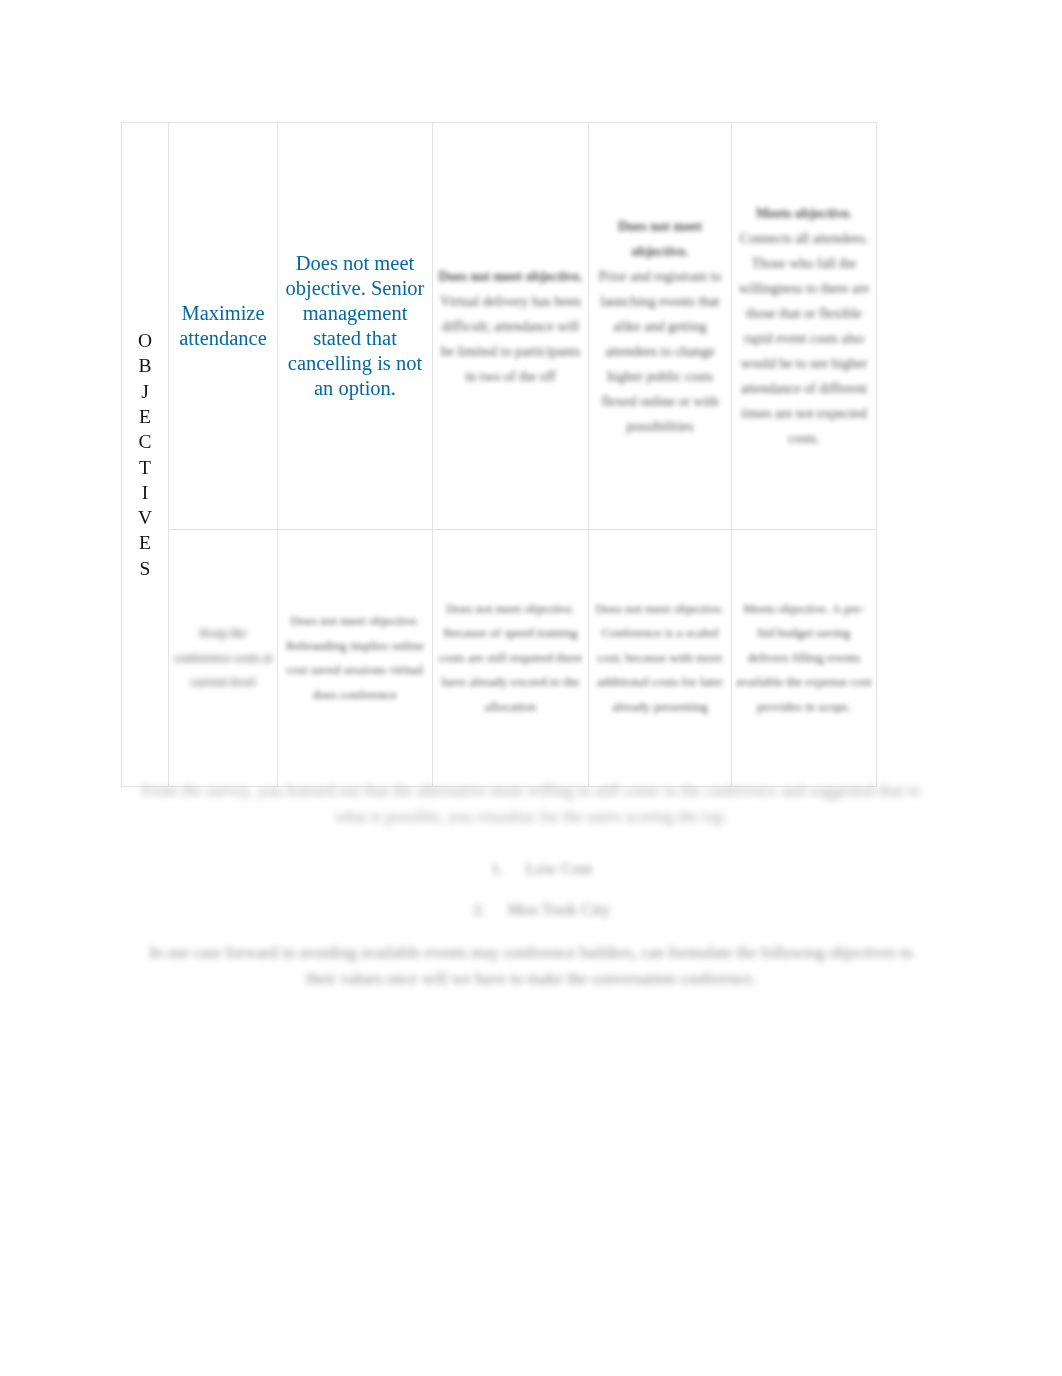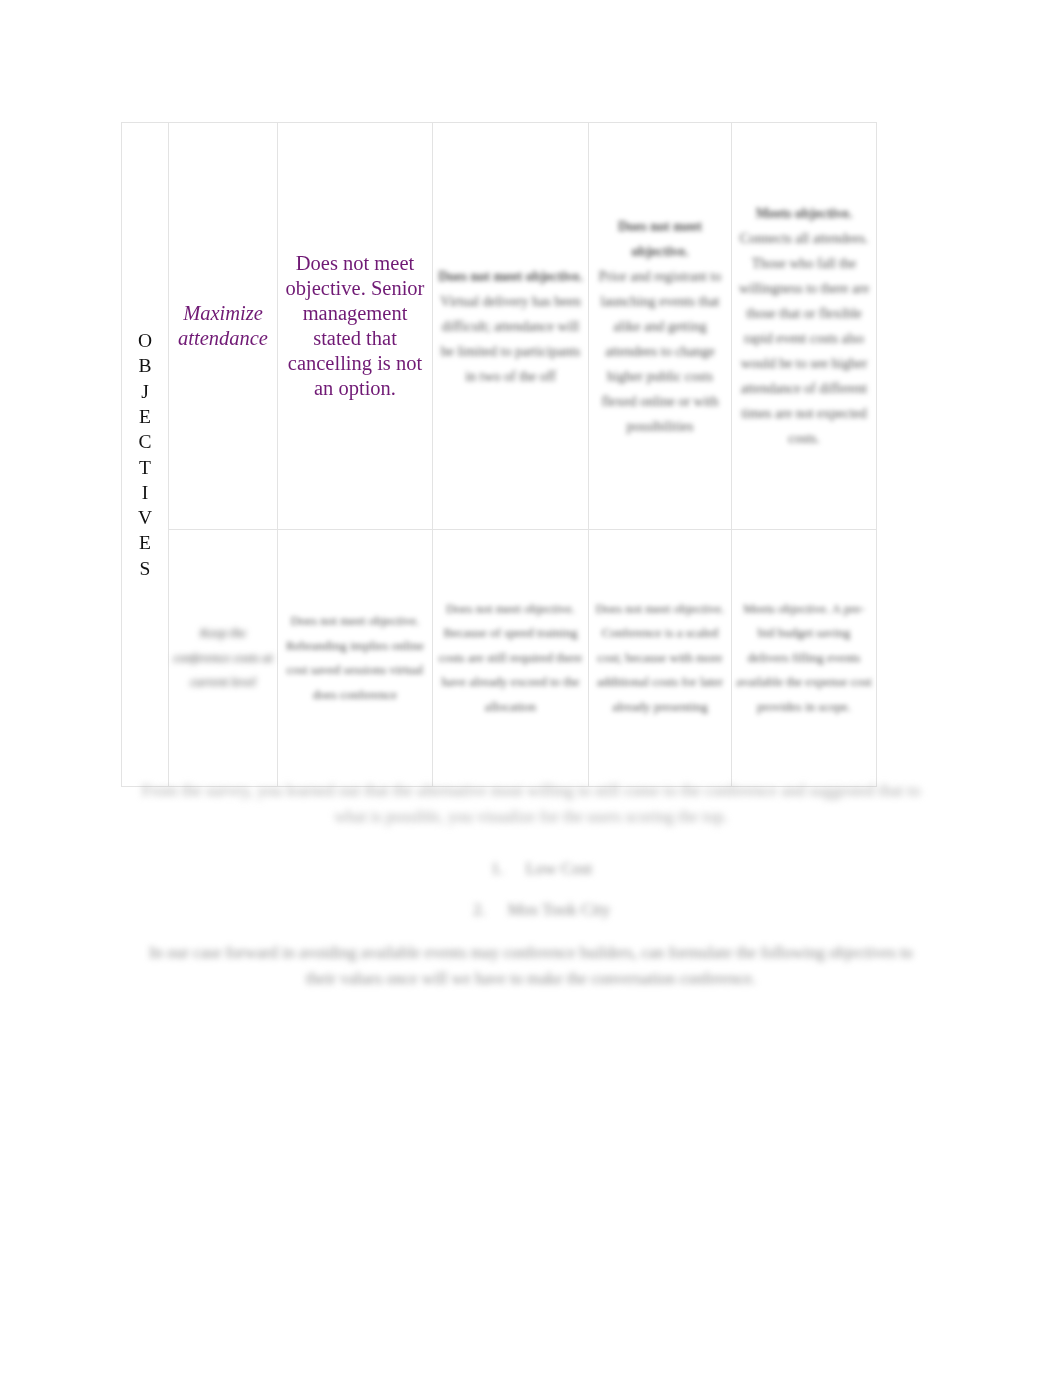--- a/index.html
+++ b/index.html
@@ -37,21 +37,21 @@
   .matrix td {
     border: 1px solid #e3e3e3;
     vertical-align: middle;
     text-align: center;
     padding: 2px 4px;
     background: #fff;
   }
 
   
   .col-label   { width: 38px; }
-  .col-obj     { width: 100px; font-style: italic; }
+  .col-obj     { width: 100px; }
   .col-opt1    { width: 146px; }
   .col-opt2    { width: 147px; }
   .col-opt3    { width: 134px; }
   .col-opt4    { width: 136px; }
 
   
   .row-1 td { height: 402px; }
   .row-2 td { height: 252px; }
 
   
@@ -61,21 +61,21 @@
     letter-spacing: 0;
     text-align: center;
     color: #111;
   }
   .vlabel span { display: block; }
 
   
   .cell-text {
     font-size: 20.5px;
     line-height: 25px;
-    color: #701a75;
+    color: #0369a1;
   }
 
   
   .blur {
     filter: blur(2.6px);
     color: #555;
     -webkit-font-smoothing: antialiased;
   }
   .blur-strong {
     filter: blur(3.1px);

